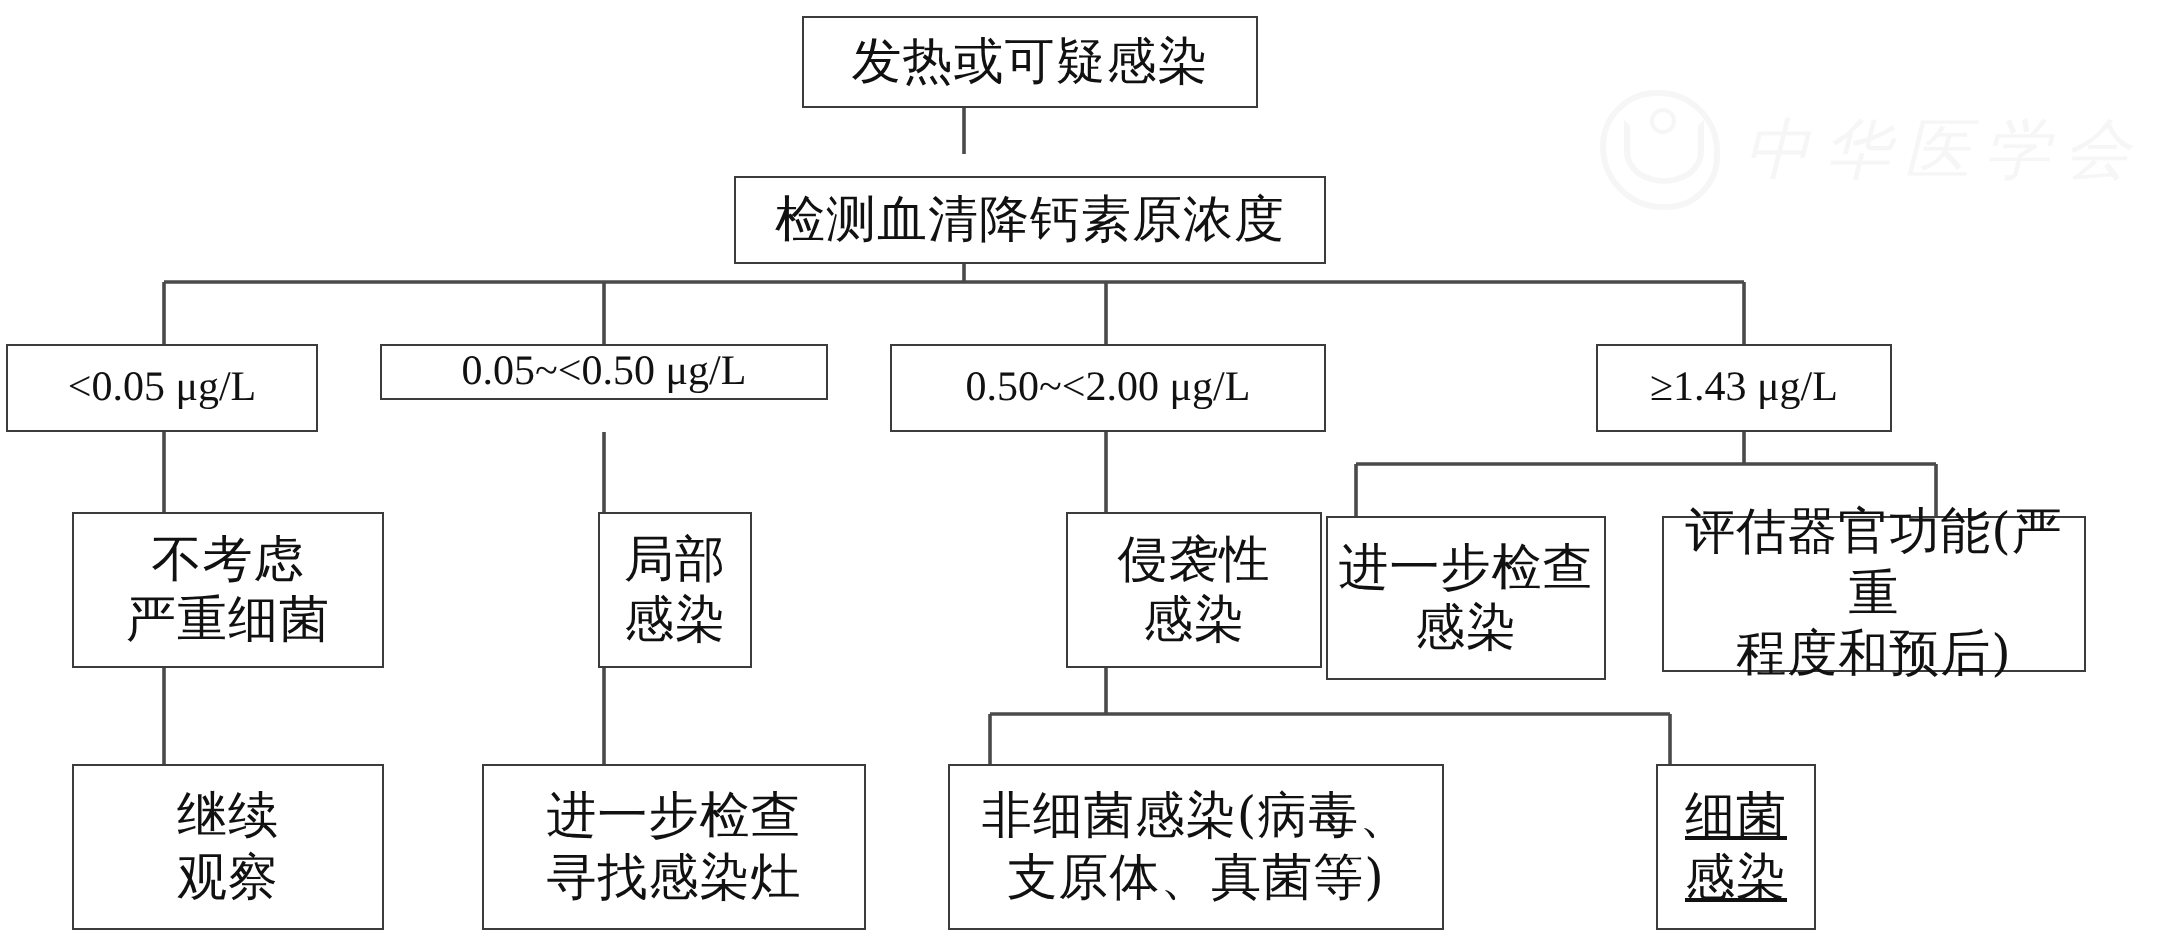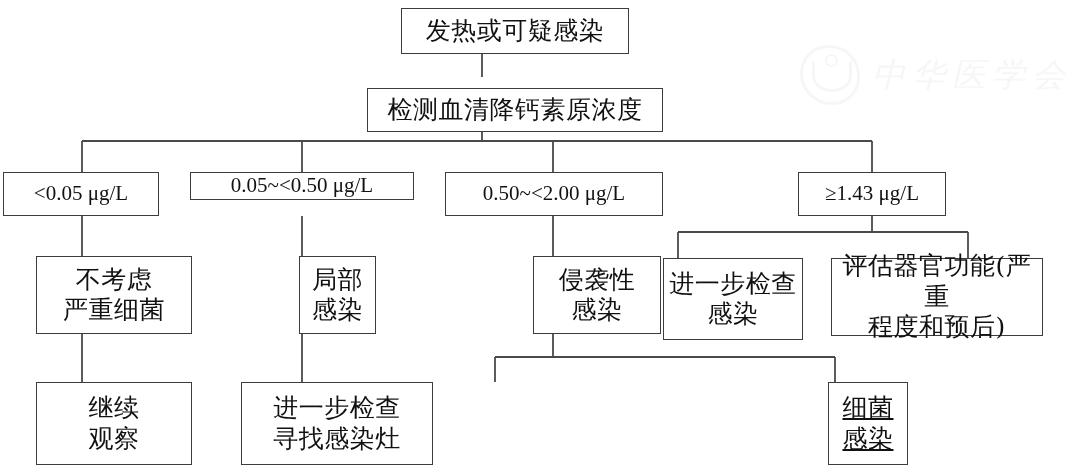--- a/index.html
+++ b/index.html
@@ -165,20 +165,22 @@
 
   <div class="node cjk" style="left:798px; top:258px; width:212px; height:78px;">评估器官功能(严重
 程度和预后)</div>
 
   <div class="node cjk" style="left:3px; top:382px; width:156px; height:83px;text-align:right;">继续
 观察</div>
 
   <div class="node cjk" style="left:208px; top:382px; width:192px; height:83px;">进一步检查
 寻找感染灶</div>
 
+  <div class="node cjk" style="left:441px; top:382px; width:248px; height:83px;">非细菌感染(病毒、
+支原体、真菌等)</div>
 
   <div class="node cjk" style="left:795px; top:382px; width:80px; height:83px;text-decoration:underline;">细菌
 感染</div>
 
   <div id="watermark">
     <div class="seal"></div>
     <div class="wm-text">中华医学会</div>
   </div>
 
 </div>

